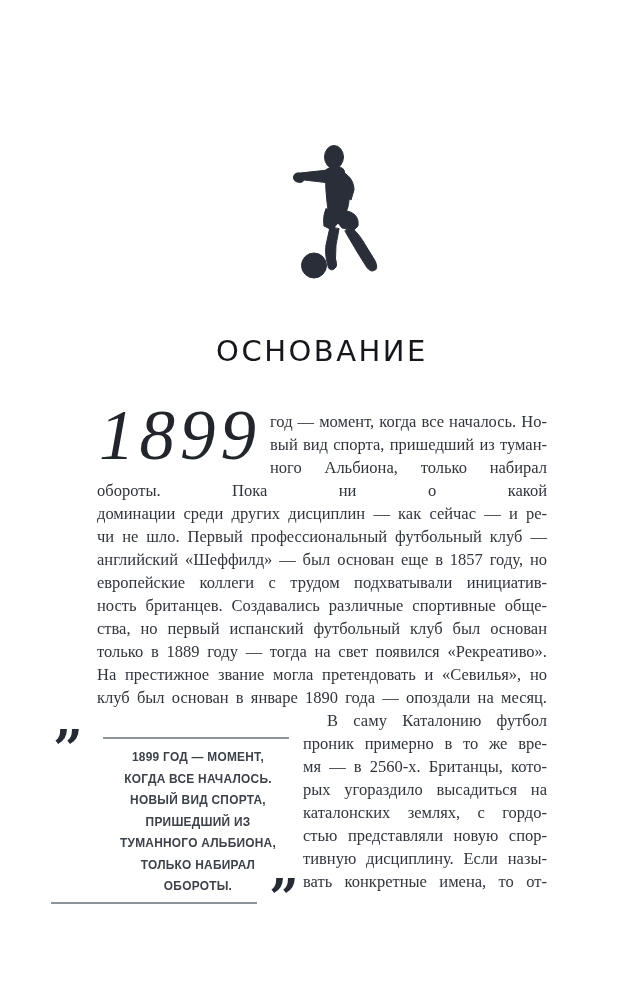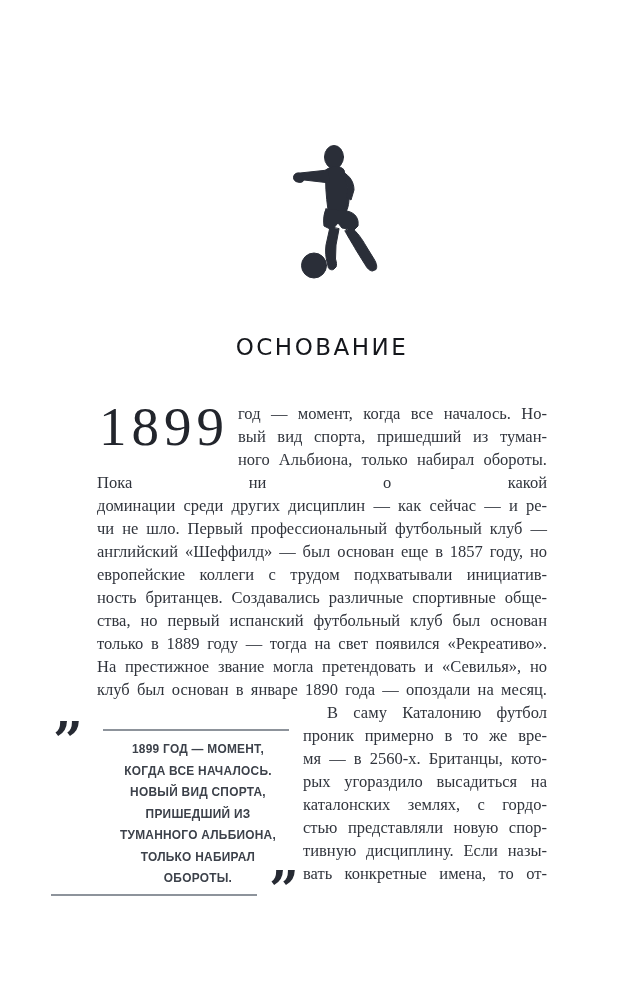--- a/index.html
+++ b/index.html
@@ -18,21 +18,21 @@
     display:flex;justify-content:center;align-items:flex-start;
   }
   .hero svg{transform:translateX(16px);}
 
   
   .title{
     margin:44px 0 0 0;
     text-align:center;
     font-family:"DejaVu Sans", sans-serif;
     font-weight:400;
-    font-size:23px;
+    font-size:29px;
     letter-spacing:2.5px;
     color:#15171c;
   }
 
   
   .content{
     width:450px;
     margin:42px auto 0 auto;
   }
   .para{
@@ -41,25 +41,26 @@
     font-size:16.5px;
     line-height:23px;
     color:#30343c;
     text-align:justify;
     text-align-last:justify;
   }
   .ptext{white-space:pre-line;}
   .dropcap{
     float:left;
     font-family:"Liberation Serif", serif;
-    font-size:55px;
+    font-size:71px;
     line-height:48px;
     padding:1px 9px 0 2px;
     letter-spacing:5px;
     color:#22252c;
+    font-style:italic;
   }
 
   
   .section2{margin-top:0;}
   .quote{
     float:left;
     width:250px;
     margin:28px 2px 0 -46px;
     position:relative;
   }

